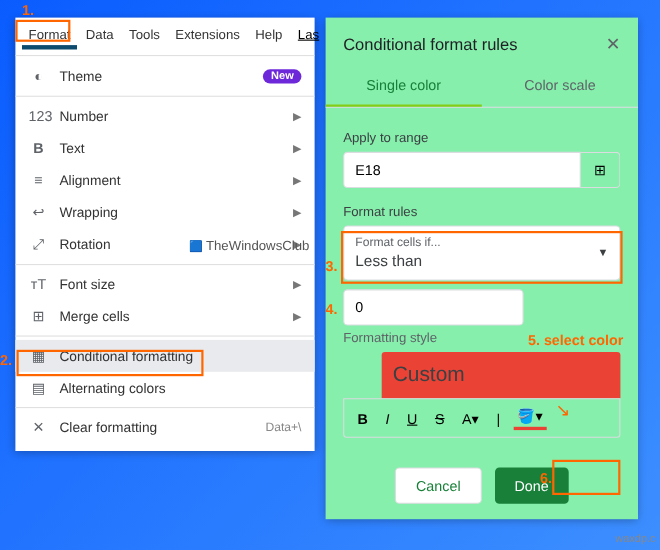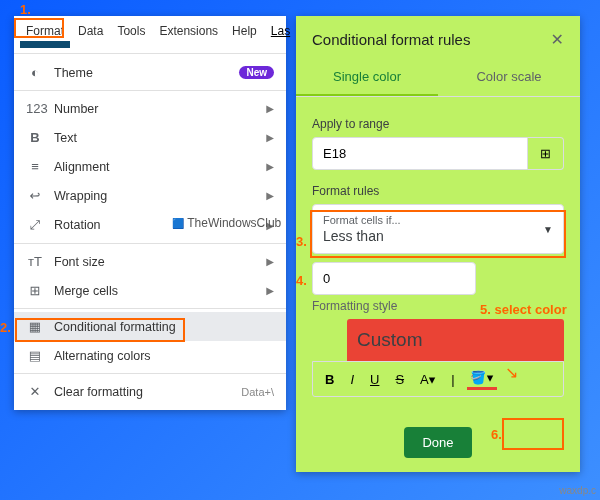--- a/index.html
+++ b/index.html
@@ -42,21 +42,21 @@
   box-shadow: 0 2px 8px rgba(0,0,0,.3);
 }
 .menubar {
   display: flex;
   gap: 2px;
   padding: 5px 6px;
   border-bottom: 1px solid #e0e0e0;
   font-size: 12px;
 }
 .menubar span { padding: 3px 6px; cursor: pointer; color: #333; }
-.menubar .sel { border-bottom: 7px solid #0c4a6e; }
+.menubar .sel { border-bottom: 4px solid #0c4a6e; }
 .menubar .last { color: #000000; text-decoration: underline; margin-left: auto; }
 .menu-list { padding: 4px 0; }
 .menu-item {
   display: flex;
   align-items: center;
   gap: 10px;
   padding: 7px 12px;
   cursor: pointer;
   font-size: 12.5px;
   color: #333;
@@ -71,21 +71,21 @@
 .menu-item .short { color: #888; font-size: 11px; }
 .menu-sep { height: 1px; background: #e0e0e0; margin: 3px 0; }
 .menu-item.highlight { background: #e8eaed; }
 
 .sidebar {
   position: absolute;
   left: 296px;
   top: 16px;
   width: 284px;
   height: 456px;
-  background: #bef264;
+  background: #86efac;
   box-shadow: 0 2px 8px rgba(0,0,0,.3);
   display: flex;
   flex-direction: column;
 }
 .sb-head {
   display: flex;
   justify-content: space-between;
   align-items: center;
   padding: 14px 16px 10px;
   font-size: 15px;
@@ -257,18 +257,19 @@
       <span><b>B</b></span>
       <span><i>I</i></span>
       <span><u>U</u></span>
       <span><s>S</s></span>
       <span>A▾</span>
       <span>|</span>
       <span class="fill">🪣▾</span>
     </div>
   </div>
   <div class="sb-foot">
+    <button class="btn cancel">Cancel</button>
     <button class="btn done">Done</button>
   </div>
 </div>
 
 <div class="wm">TheWindowsClub</div>
 <div class="waxdp">waxdp.c</div>
 
 </body></html>

